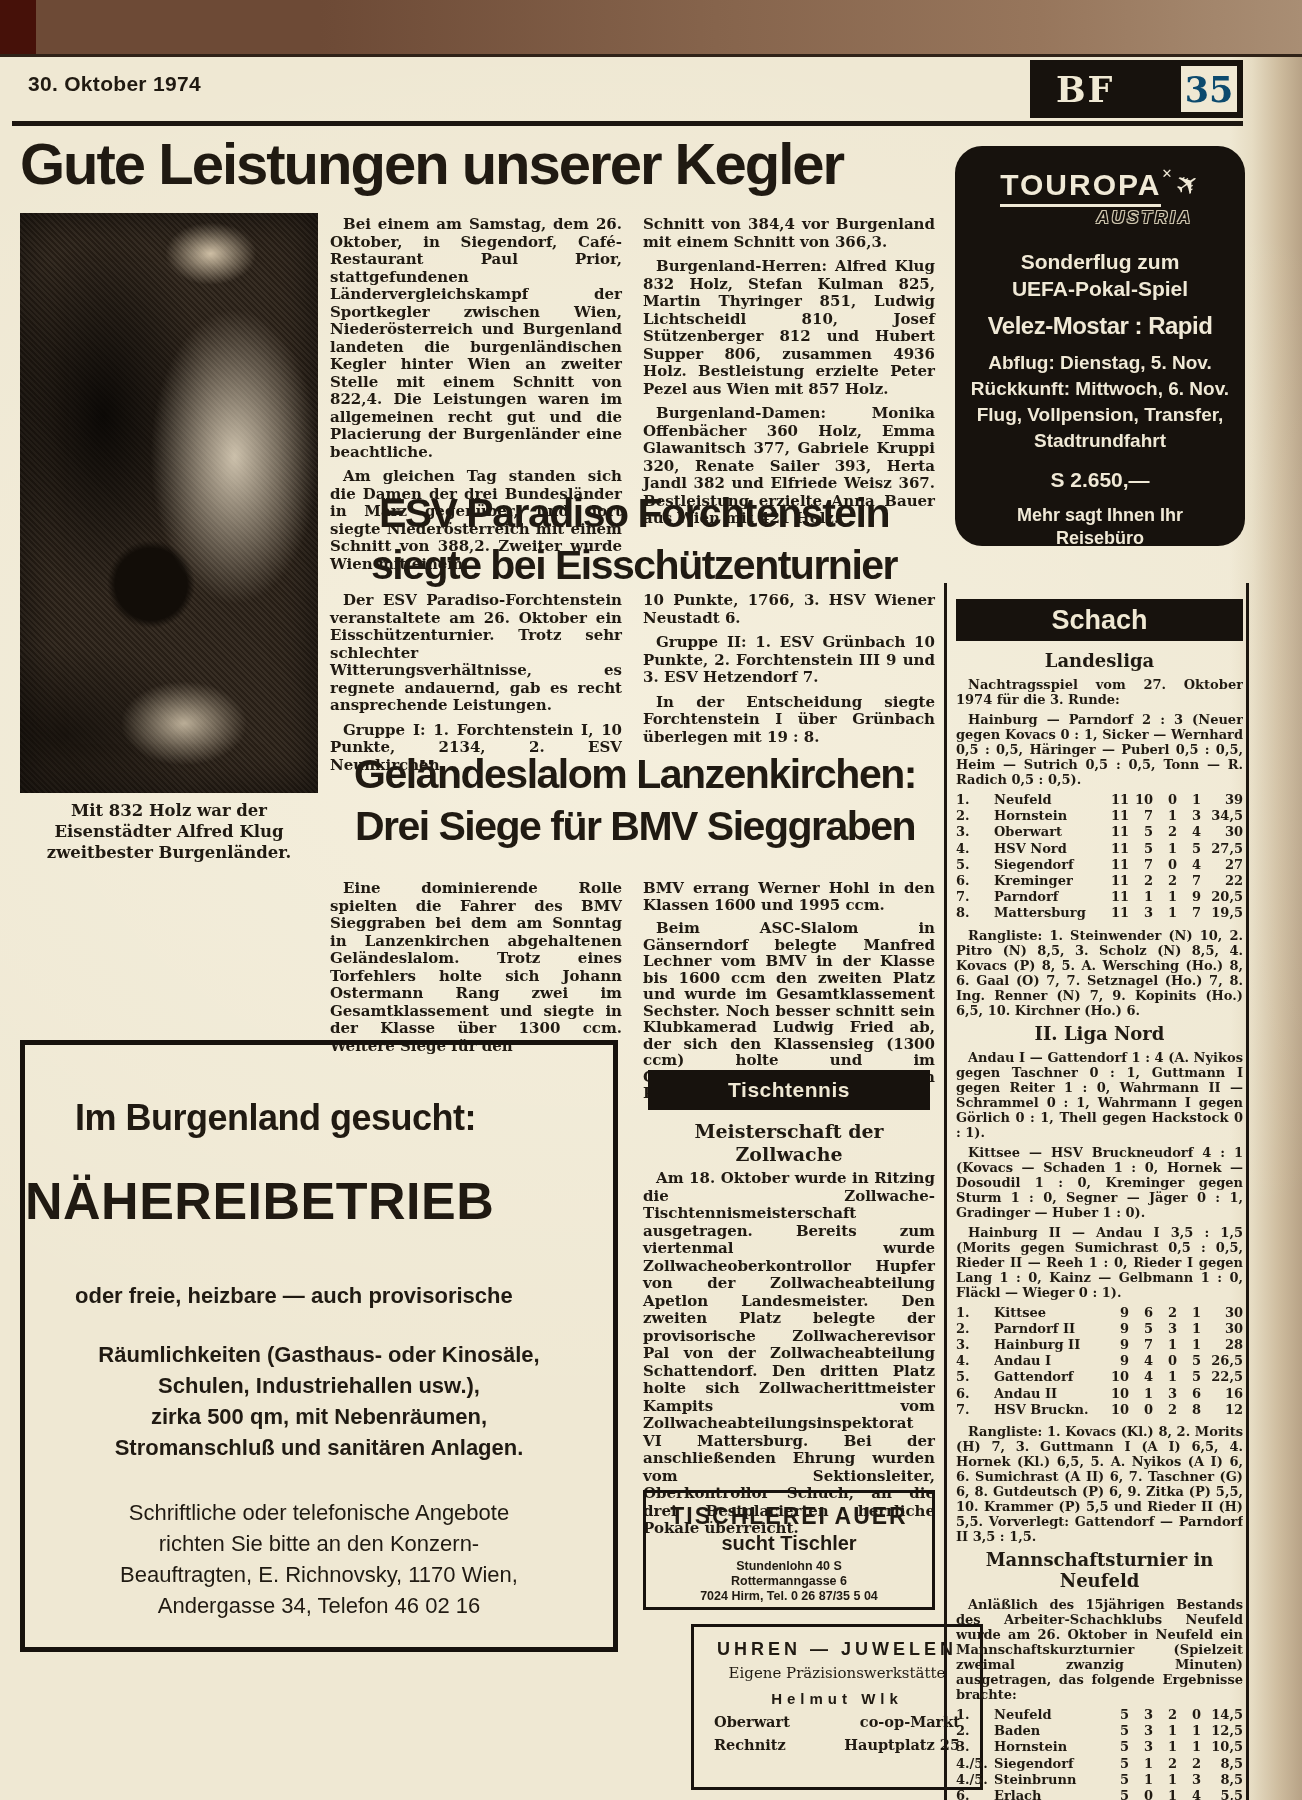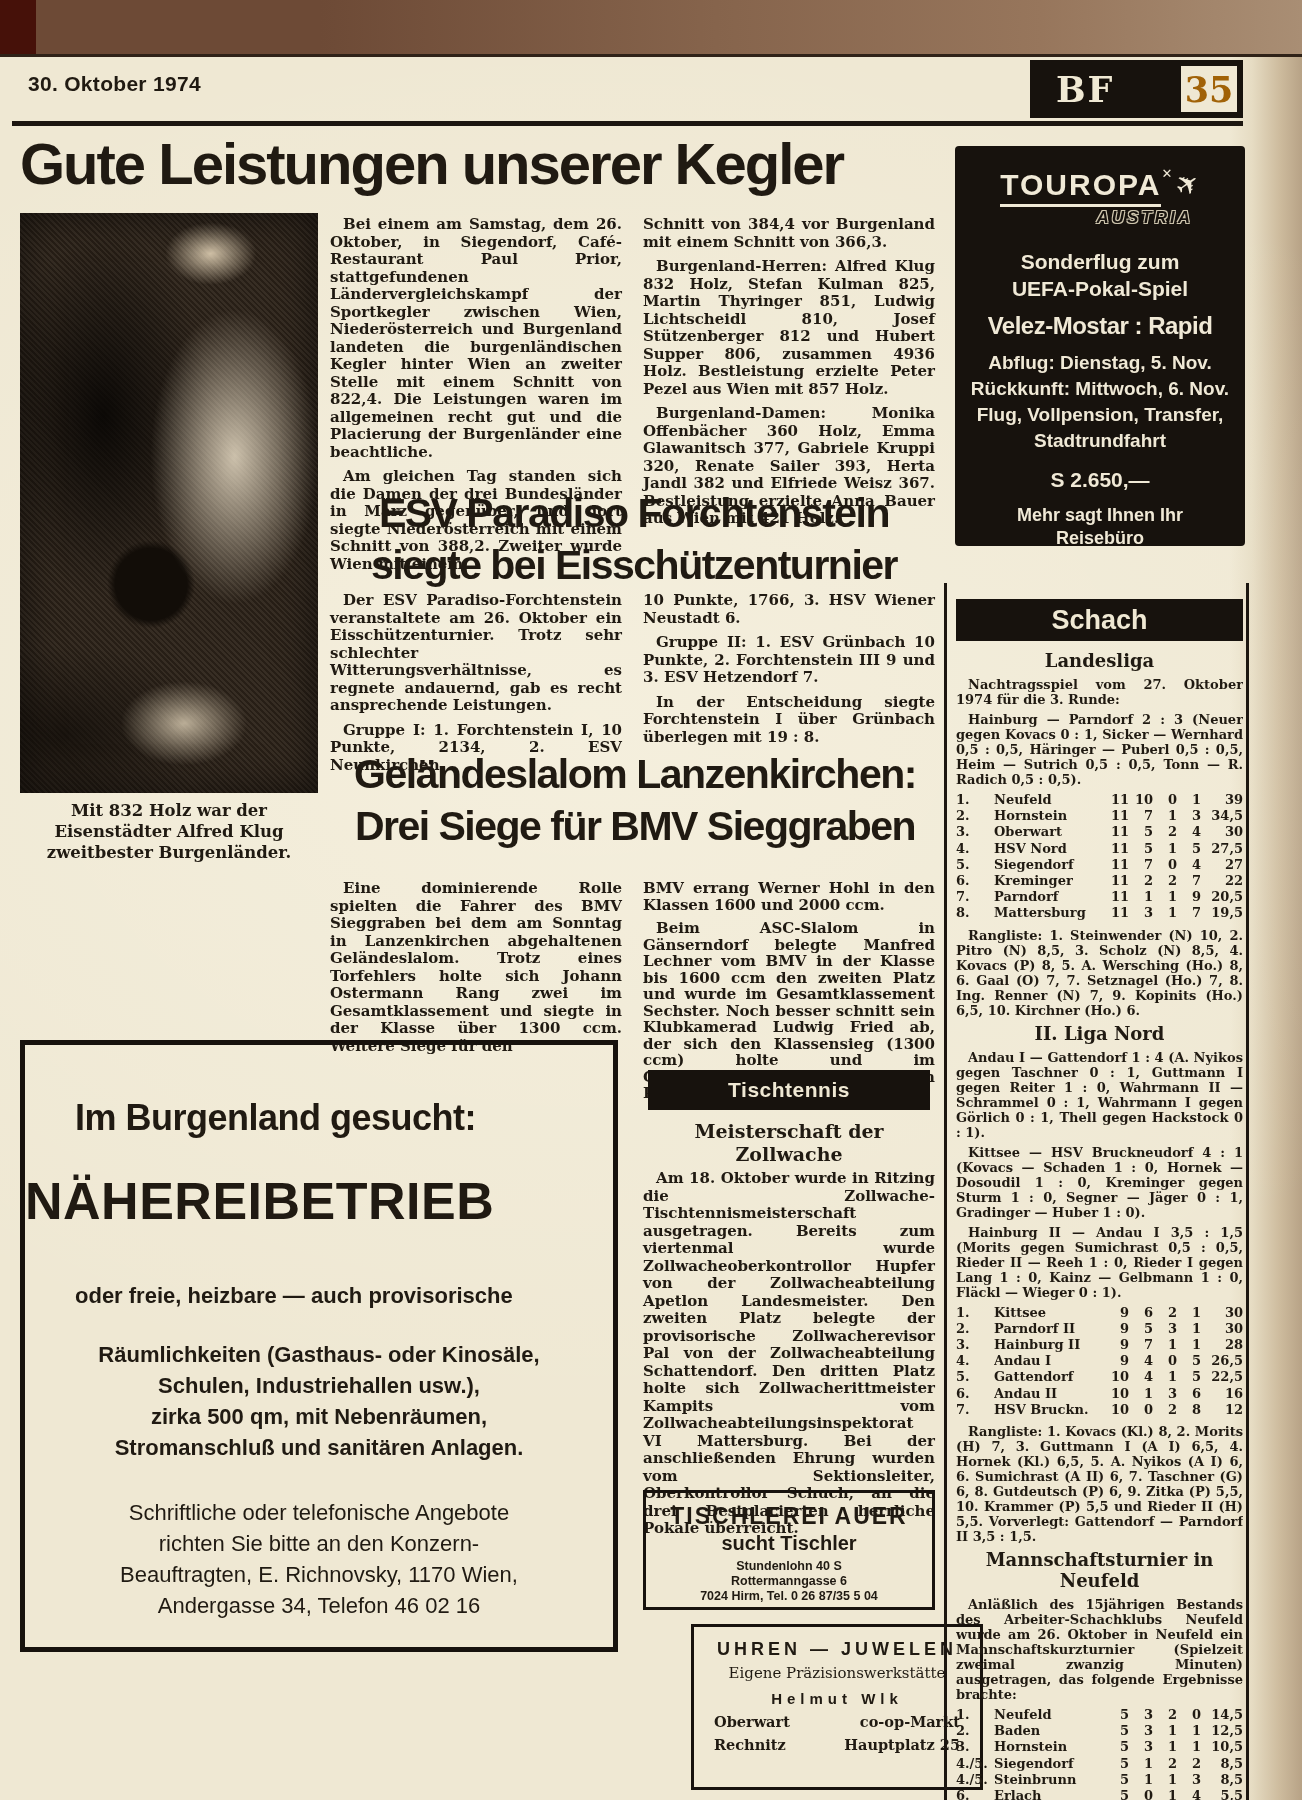--- a/index.html
+++ b/index.html
@@ -13,21 +13,21 @@
   .sans{font-family:"Liberation Sans",sans-serif;}
   
   .topband{left:0;top:0;width:1302px;height:54px;
     background:linear-gradient(90deg,#461109 0 36px,#6d4a36 36px 320px,#86644c 55%,#97765c 80%,#a98e74 100%);
     border-bottom:3px solid #2f2218;}
   
   .date{left:28px;top:72px;font-size:21px;font-weight:bold;letter-spacing:.3px;}
   .bfbar{left:1030px;top:60px;width:213px;height:58px;background:#17120d;display:flex;align-items:center;}
   .bfbar .bf{color:#efe8d3;font-size:35px;font-weight:bold;margin-left:26px;letter-spacing:2px;}
   .numbox{position:absolute;right:6px;top:6px;bottom:6px;width:56px;background:#efe8d3;
-          display:flex;align-items:center;justify-content:center;font-size:35px;font-weight:bold;color:#a16207;}
+          display:flex;align-items:center;justify-content:center;font-size:35px;font-weight:bold;color:#0c4a6e;}
   .hrule{left:12px;top:121px;width:1231px;height:5px;background:#1c1610;}
   .headline1{left:20px;top:130px;width:930px;font-size:58px;font-weight:bold;letter-spacing:-2px;
              font-family:"Liberation Sans",sans-serif;white-space:nowrap;}
   
   .photo{left:20px;top:213px;width:298px;height:580px;background-color:#2f251b;
     background-image:
       radial-gradient(ellipse 70px 48px at 64% 7%, rgba(226,210,182,.9), rgba(226,210,182,0) 65%),
       radial-gradient(ellipse 120px 210px at 72% 42%, rgba(231,219,196,.85), rgba(231,219,196,0) 70%),
       radial-gradient(ellipse 90px 60px at 55% 88%, rgba(222,208,182,.8), rgba(222,208,182,0) 70%),
       radial-gradient(circle 42px at 44% 64%, #120d08 0 36px, rgba(18,13,8,0) 44px),
@@ -66,21 +66,21 @@
   .t-title{font-size:23px;font-weight:bold;letter-spacing:2px;margin-top:10px;}
   .t-sub{font-size:20px;font-weight:bold;margin-top:2px;}
   .t-small{font-size:12.5px;line-height:15px;margin-top:4px;font-weight:600;}
   
   .ubox{left:643px;top:1624px;width:286px;height:160px;border:3px solid #17120d;text-align:center;margin-left:48px;}
   .u-title{font-family:"Liberation Sans",sans-serif;font-size:18px;font-weight:bold;letter-spacing:4px;margin-top:12px;}
   .u-sub{font-size:15px;font-weight:normal;margin-top:4px;}
   .u-name{font-family:"Liberation Sans",sans-serif;font-size:15px;font-weight:bold;letter-spacing:5px;margin-top:8px;}
   .u-row{display:flex;justify-content:space-between;padding:0 20px;font-size:14.5px;font-weight:bold;margin-top:6px;}
   
-  .touropa{left:955px;top:146px;width:290px;height:400px;background:#17120d;border-radius:4px;
+  .touropa{left:955px;top:146px;width:290px;height:400px;background:#17120d;border-radius:27px;
            color:#f0e9d6;font-family:"Liberation Sans",sans-serif;text-align:center;}
   .tp-brandrow{display:flex;align-items:flex-start;justify-content:center;margin-top:22px;}
   .tp-brand{font-size:30px;font-weight:bold;letter-spacing:2px;border-bottom:3px solid #f0e9d6;padding-bottom:2px;}
   .tp-mark{font-size:13px;margin-top:-2px;}
   .tp-plane{font-size:28px;transform:rotate(-35deg);margin-left:4px;}
   .tp-austria{font-style:italic;font-weight:bold;font-size:17px;letter-spacing:3px;color:#17120d;
       text-shadow:-1px -1px 0 #cfc6ae,1px -1px 0 #cfc6ae,-1px 1px 0 #cfc6ae,1px 1px 0 #cfc6ae;
       text-align:right;padding-right:52px;margin-top:1px;}
   .tp-l1{font-size:21px;font-weight:bold;margin-top:20px;line-height:27px;}
   .tp-match{font-size:24px;font-weight:bold;margin-top:10px;letter-spacing:-.5px;}
@@ -174,21 +174,21 @@
   </div>
 
   <div class="abs headline2 slah">
     <div>Geländeslalom Lanzenkirchen:</div>
     <div>Drei Siege für BMV Sieggraben</div>
   </div>
   <div class="abs col slac1">
     <p>Eine dominierende Rolle spielten die Fahrer des BMV Sieggraben bei dem am Sonntag in Lanzenkirchen abgehaltenen Geländeslalom. Trotz eines Torfehlers holte sich Johann Ostermann Rang zwei im Gesamtklassement und siegte in der Klasse über 1300 ccm. Weitere Siege für den</p>
   </div>
   <div class="abs col slac2">
-    <p class="noind">BMV errang Werner Hohl in den Klassen 1600 und 2000 ccm.</p>
+    <p class="noind">BMV errang Werner Hohl in den Klassen 1600 und 1995 ccm.</p>
     <p>Beim ASC-Slalom in Gänserndorf belegte Manfred Lechner vom BMV in der Klasse bis 1600 ccm den zweiten Platz und wurde im Gesamtklassement Sechster. Noch besser schnitt sein Klubkamerad Ludwig Fried ab, der sich den Klassensieg (1300 ccm) holte und im Gesamtklassement den dritten Platz belegte.</p>
   </div>
 
   <div class="abs nbox">
     <div class="n-intro">Im Burgenland gesucht:</div>
     <div class="n-title">NÄHEREIBETRIEB</div>
     <div class="n-line1">oder freie, heizbare — auch provisorische</div>
     <div class="n-block">
       <div>Räumlichkeiten (Gasthaus- oder Kinosäle,</div>
       <div>Schulen, Industriehallen usw.),</div>

